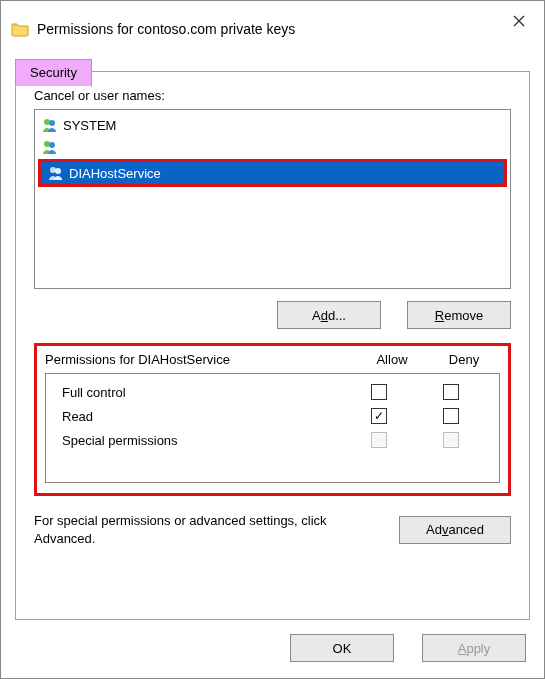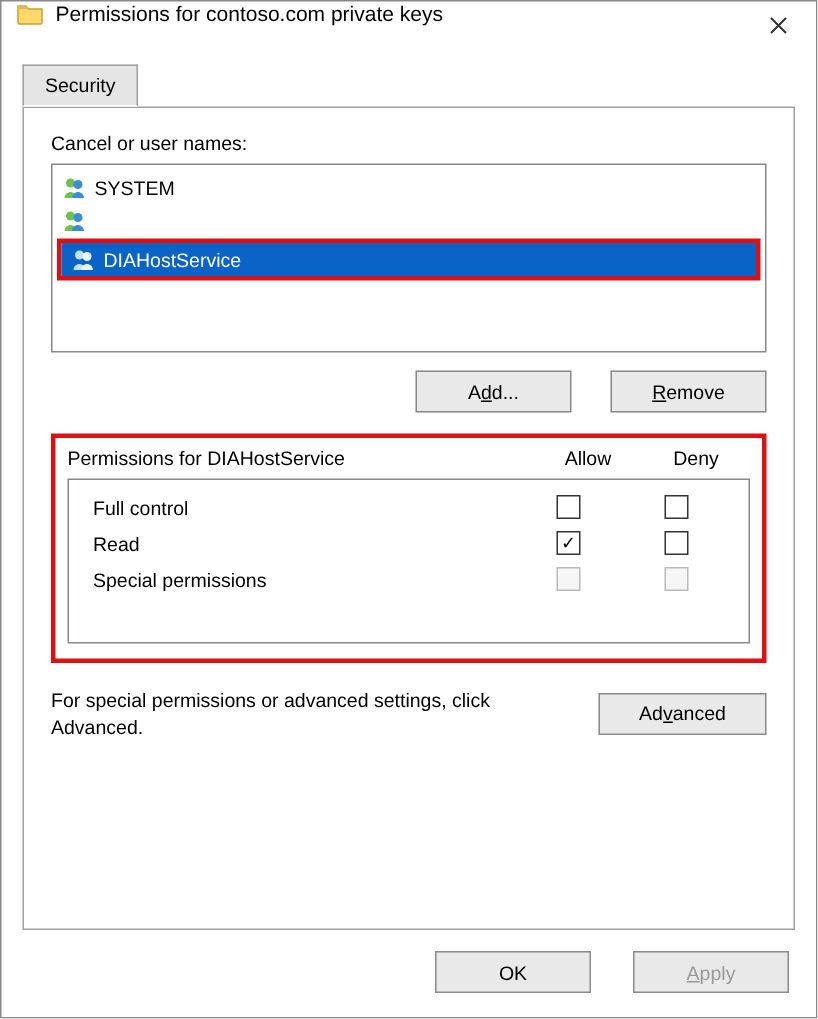--- a/index.html
+++ b/index.html
@@ -16,21 +16,21 @@
   .window {
     width: 545px;
     height: 679px;
     border: 1px solid #888;
     display: flex;
     flex-direction: column;
     background: #fff;
   }
   .titlebar {
     display: flex;
-    align-items: flex-start;
+    align-items: flex-end;
     height: 36px;
     padding: 0 2px 0 10px;
   }
   .titlebar .folder-icon { margin-right: 8px; display:flex; align-items:center; }
   .titlebar .title { flex: 1; font-size: 14px; }
   .titlebar .close {
     width: 46px;
     height: 32px;
     display: flex;
     align-items: center;
@@ -46,37 +46,37 @@
     flex-direction: column;
   }
   .tabstrip {
     display: flex;
     position: relative;
     z-index: 2;
   }
   .tab {
     border: 1px solid #a0a0a0;
     border-bottom: 1px solid #fff;
-    background: #e5e5e5;
+    background: #f0abfc;
     padding: 5px 14px 6px 14px;
     font-size: 13px;
     position: relative;
-    top: 0;
+    top: 16px;
   }
   .tabbody {
     border: 1px solid #a0a0a0;
     flex: 1;
     padding: 16px 18px 14px 18px;
     display: flex;
     flex-direction: column;
   }
   .label { margin-bottom: 6px; }
   .listbox {
     border: 1px solid #888;
-    height: 126px;
+    height: 180px;
     padding: 4px 0 4px 0;
     overflow: hidden;
     background: #fff;
   }
   .red-wrap {
     border: 3px solid #d11;
     margin: 1px 3px;
   }
   .row {
     display: flex;

